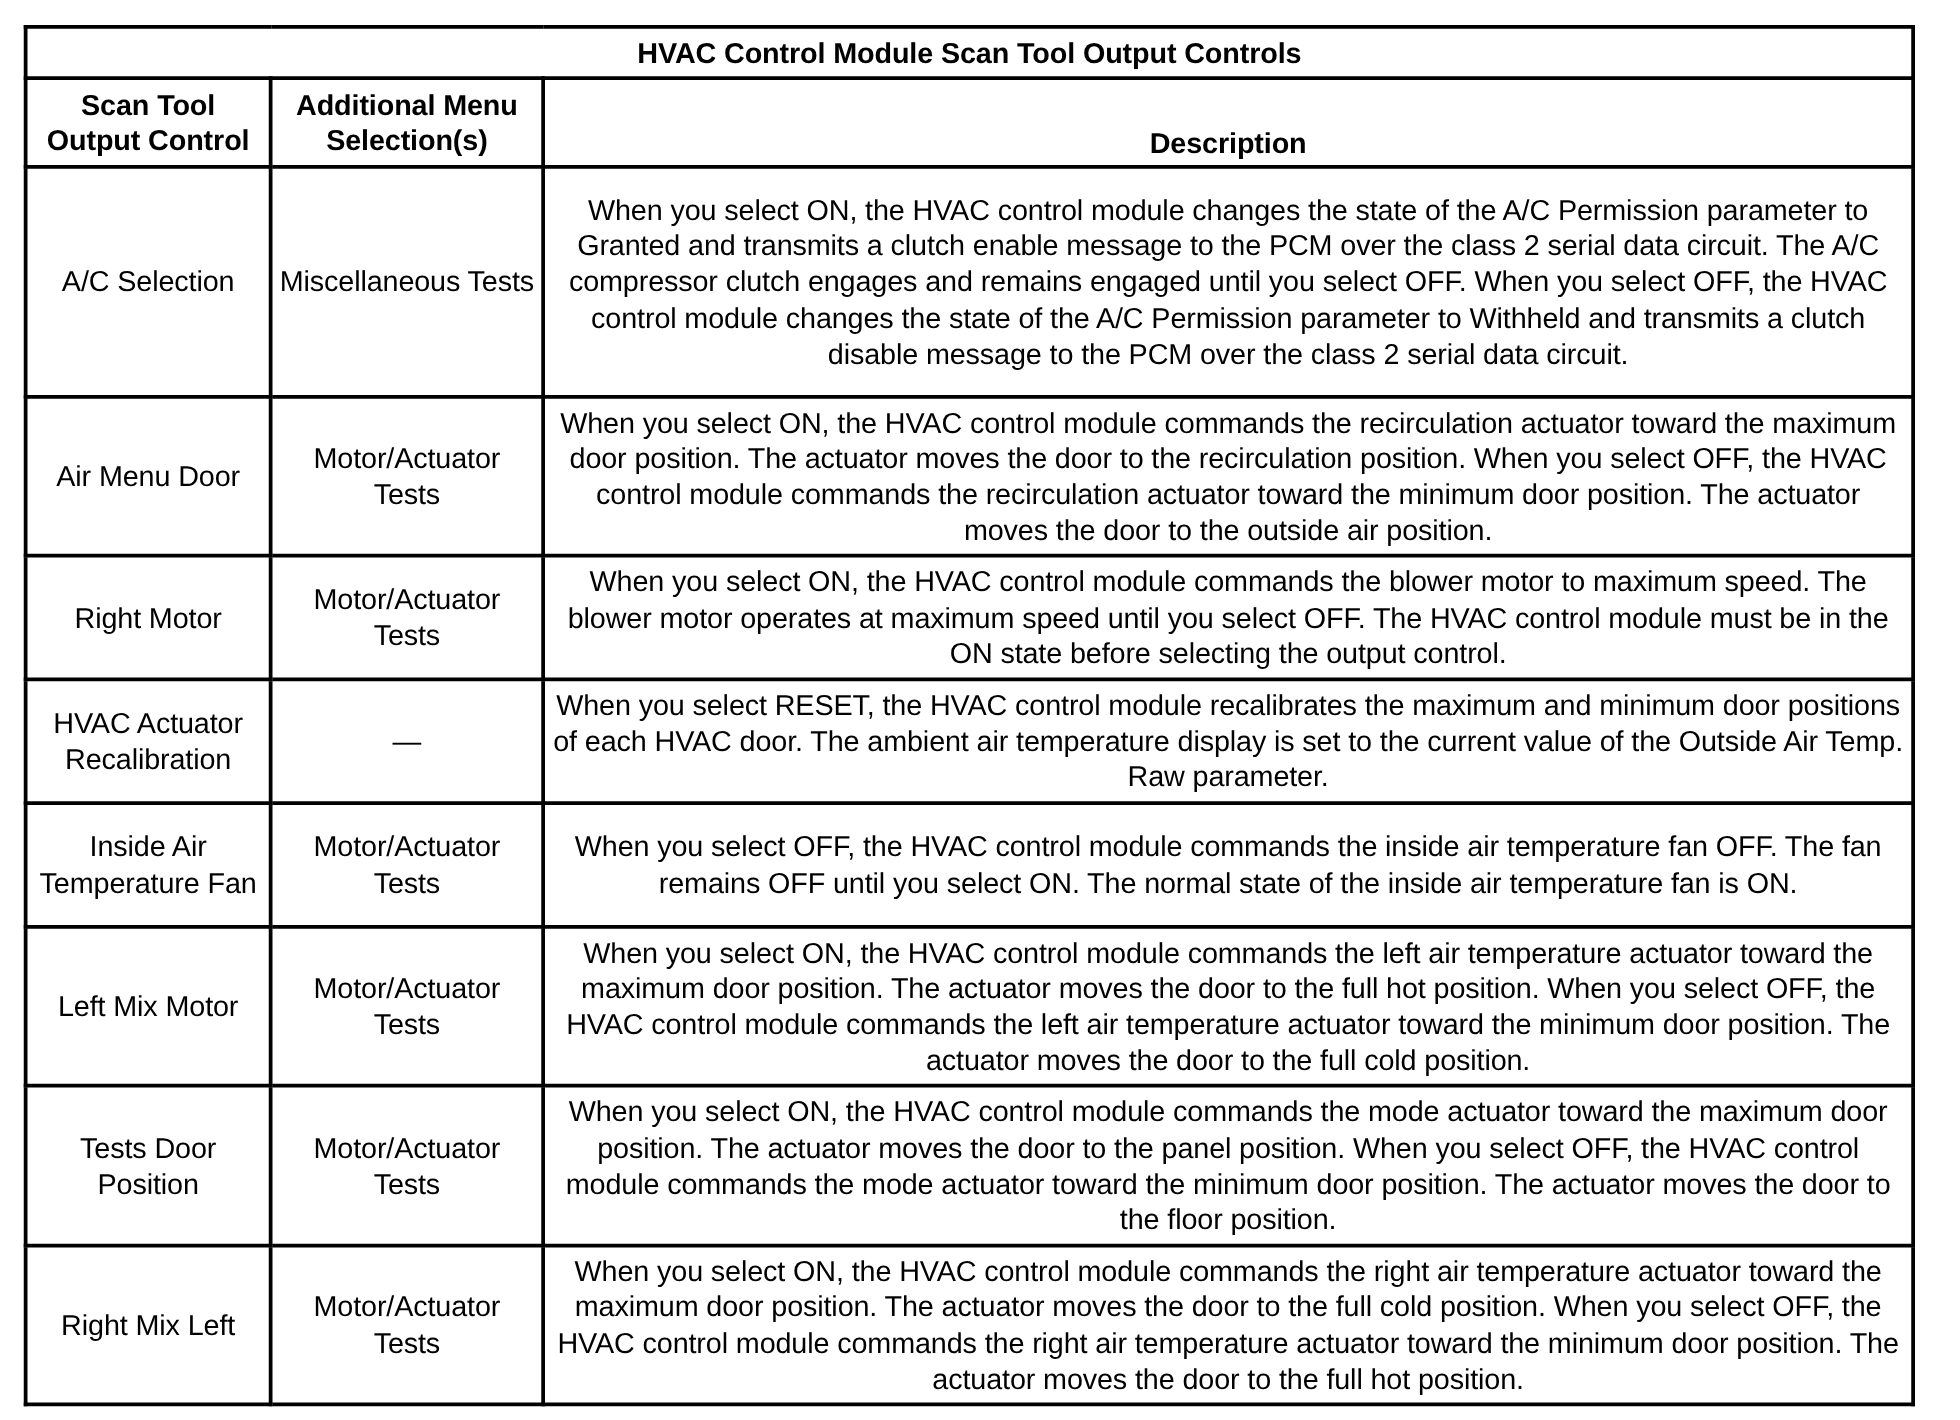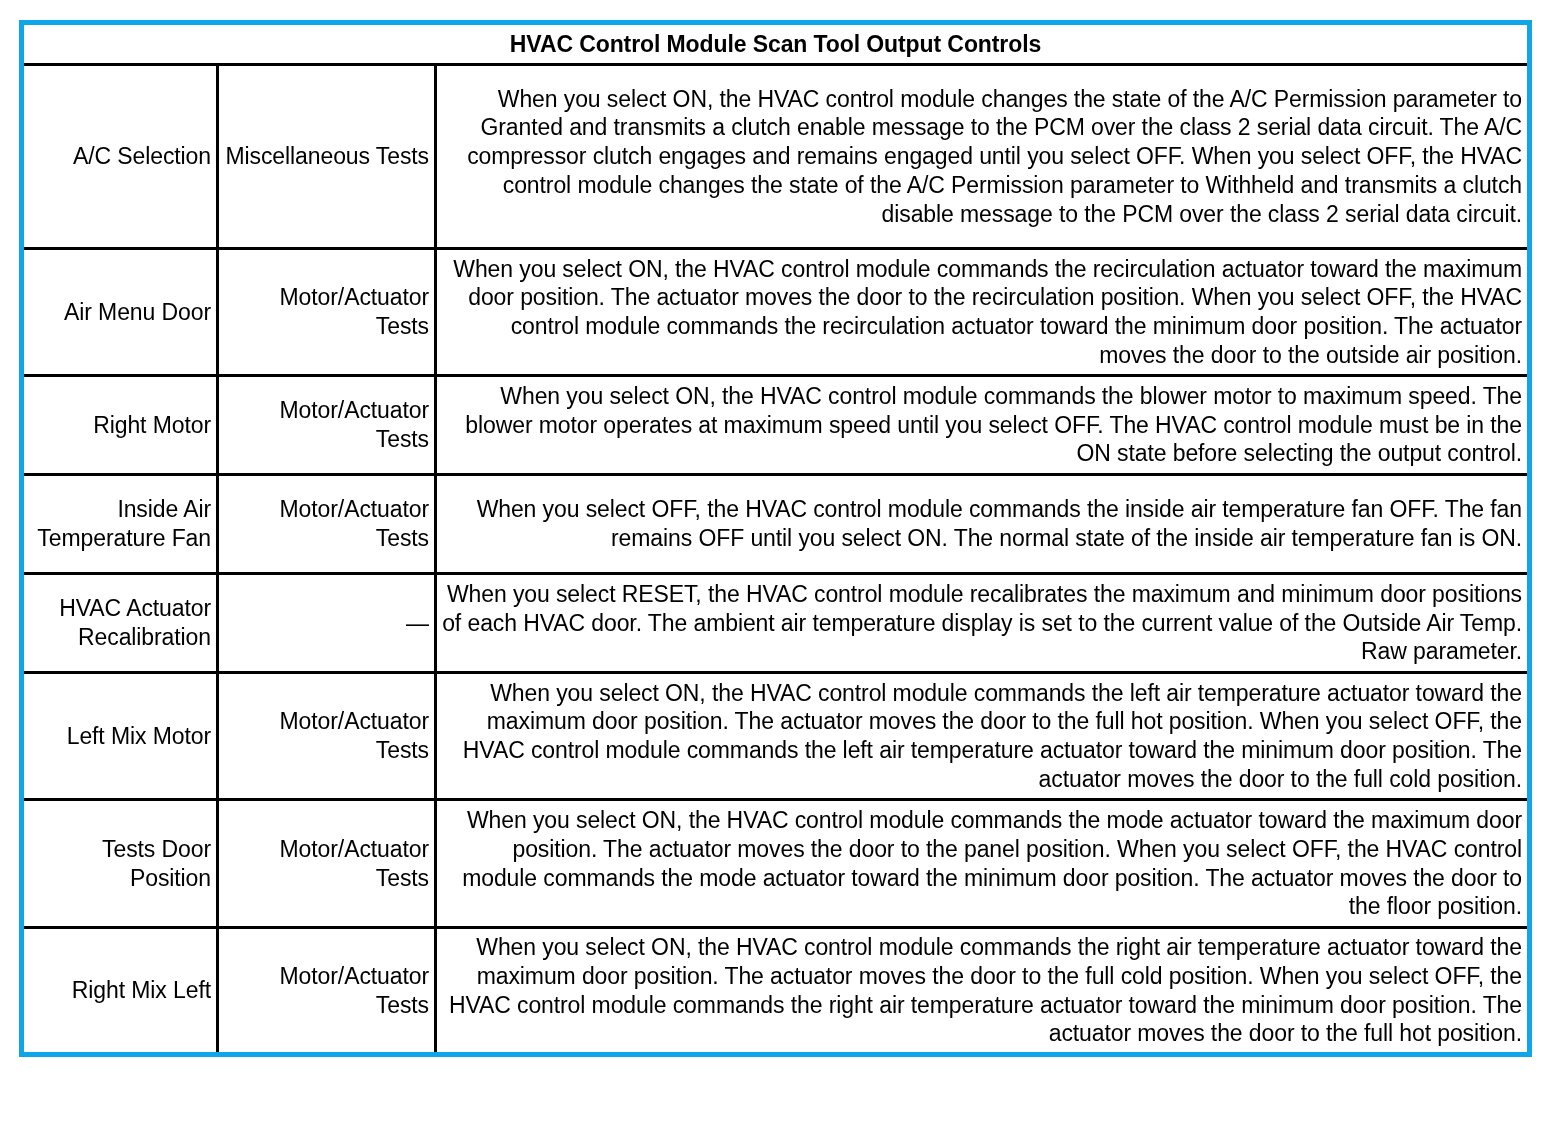--- a/index.html
+++ b/index.html
@@ -3,30 +3,30 @@
 <meta charset="utf-8">
 <style>
   html, body { margin: 0; padding: 0; background: #ffffff; }
   body { width: 1568px; height: 1136px; position: relative; overflow: hidden;
          font-family: "Liberation Sans", "DejaVu Sans", sans-serif; color: #000; }
   table.grid {
     position: absolute; left: 19px; top: 20px;
     width: 1513px;
     border-collapse: collapse;
     table-layout: fixed;
-    border: 5px solid #0ea5e9;
+    border: 3px solid #0ea5e9;
   }
   table.grid td, table.grid th {
     border: 3px solid #000;
     padding: 0 5px;
     vertical-align: middle;
     font-size: 23px;
     line-height: 28.7px;
     letter-spacing: -0.1px;
-    text-align: right;
+    text-align: center;
     font-weight: normal;
   }
   table.grid th { font-weight: bold; text-align: center; }
   tr.title-row th { height: 38px; }
   tr.header-row th { height: 64px; line-height: 28px; }
   tr.header-row th.desc { vertical-align: bottom; padding-bottom: 4px; }
   td.center { text-align: center; }
   col.c1 { width: 196px; }
   col.c2 { width: 218px; }
   col.c3 { width: auto; }
@@ -38,45 +38,50 @@
 <table class="grid">
   <colgroup>
     <col class="c1">
       <col class="c2">
       <col class="c3">
   </colgroup>
   <tbody>
       <tr class="title-row">
     <th colspan="3">HVAC Control Module Scan Tool Output Controls</th>
   </tr>
+  <tr class="header-row">
+    <th>Scan Tool Output Control</th>
+    <th>Additional Menu Selection(s)</th>
+    <th class="desc">Description</th>
+  </tr>
 
   <tr style="height:184px">
     <td>A/C Selection</td>
     <td>Miscellaneous Tests</td>
     <td class="desc">When you select ON, the HVAC control module changes the state of the A/C Permission parameter to Granted and transmits a clutch enable message to the PCM over the class 2 serial data circuit. The A/C compressor clutch engages and remains engaged until you select OFF. When you select OFF, the HVAC control module changes the state of the A/C Permission parameter to Withheld and transmits a clutch disable message to the PCM over the class 2 serial data circuit.</td>
   </tr>
   <tr style="height:127px">
     <td>Air Menu Door</td>
     <td>Motor/Actuator Tests</td>
     <td class="desc">When you select ON, the HVAC control module commands the recirculation actuator toward the maximum door position. The actuator moves the door to the recirculation position. When you select OFF, the HVAC control module commands the recirculation actuator toward the minimum door position. The actuator moves the door to the outside air position.</td>
   </tr>
   <tr style="height:99px">
     <td>Right Motor</td>
     <td>Motor/Actuator Tests</td>
     <td class="desc">When you select ON, the HVAC control module commands the blower motor to maximum speed. The blower motor operates at maximum speed until you select OFF. The HVAC control module must be in the ON state before selecting the output control.</td>
   </tr>
   <tr style="height:99px">
+    <td>HVAC Actuator Recalibration</td>
+    <td class="center">—</td>
+    <td class="desc">When you select RESET, the HVAC control module recalibrates the maximum and minimum door positions of each HVAC door. The ambient air temperature display is set to the current value of the Outside Air Temp. Raw parameter.</td>
+  </tr>
+  <tr style="height:99px">
     <td>Inside Air Temperature Fan</td>
     <td>Motor/Actuator Tests</td>
     <td class="desc">When you select OFF, the HVAC control module commands the inside air temperature fan OFF. The fan remains OFF until you select ON. The normal state of the inside air temperature fan is ON.</td>
-  </tr>
-  <tr style="height:99px">
-    <td>HVAC Actuator Recalibration</td>
-    <td class="center">—</td>
-    <td class="desc">When you select RESET, the HVAC control module recalibrates the maximum and minimum door positions of each HVAC door. The ambient air temperature display is set to the current value of the Outside Air Temp. Raw parameter.</td>
   </tr>
   <tr style="height:127px">
     <td>Left Mix Motor</td>
     <td>Motor/Actuator Tests</td>
     <td class="desc">When you select ON, the HVAC control module commands the left air temperature actuator toward the maximum door position. The actuator moves the door to the full hot position. When you select OFF, the HVAC control module commands the left air temperature actuator toward the minimum door position. The actuator moves the door to the full cold position.</td>
   </tr>
   <tr style="height:128px">
     <td>Tests Door Position</td>
     <td>Motor/Actuator Tests</td>
     <td class="desc">When you select ON, the HVAC control module commands the mode actuator toward the maximum door position. The actuator moves the door to the panel position. When you select OFF, the HVAC control module commands the mode actuator toward the minimum door position. The actuator moves the door to the floor position.</td>

